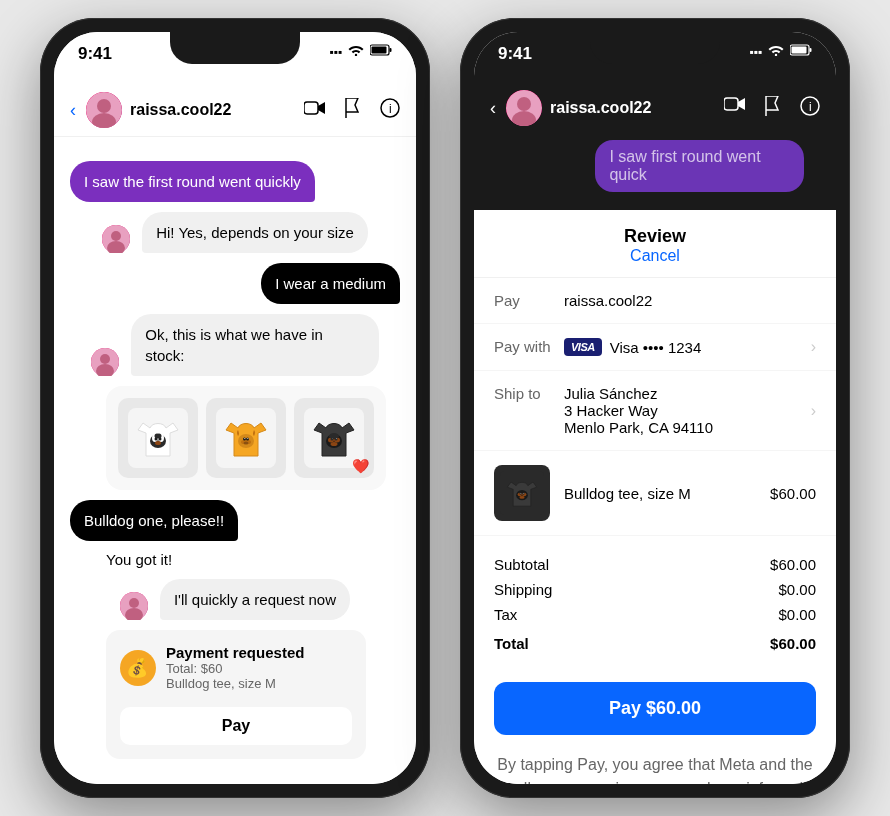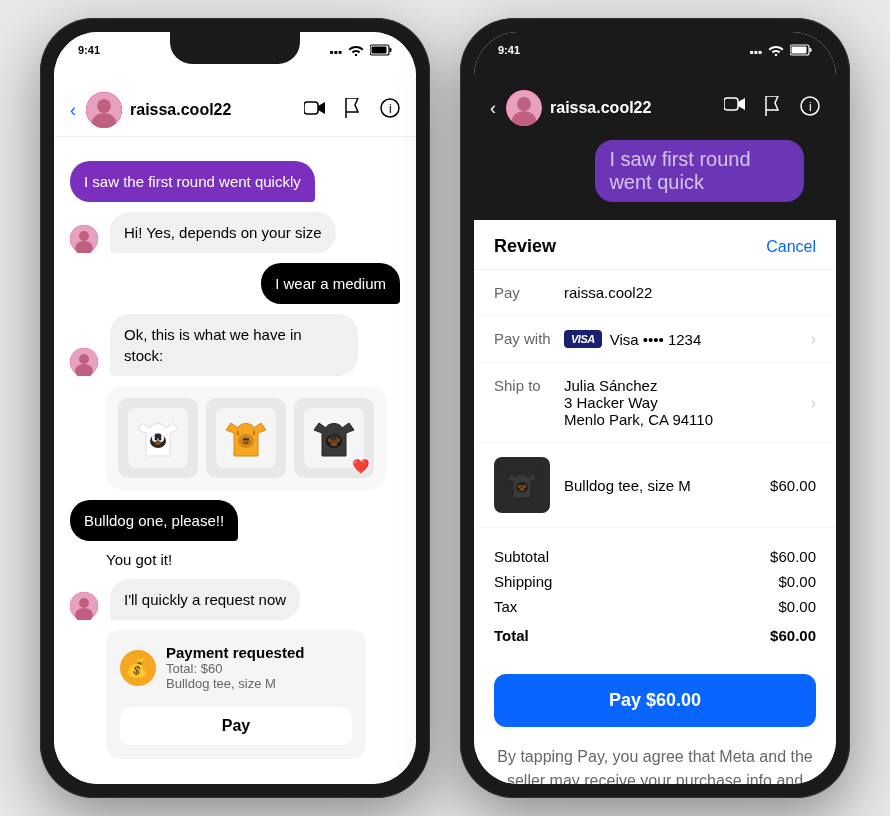--- a/index.html
+++ b/index.html
@@ -57,21 +57,21 @@
       position: absolute;
       top: 0;
       left: 50%;
       transform: translateX(-50%);
       width: 130px;
       height: 32px;
       background: #1a1a1a;
       border-radius: 0 0 22px 22px;
     }
     .status-time {
-      font-size: 11px;
+      font-size: 17px;
       font-weight: 600;
       color: #000;
       z-index: 1;
     }
     .status-icons {
       display: flex;
       gap: 6px;
       align-items: center;
       z-index: 1;
     }
@@ -148,20 +148,21 @@
       color: #fff;
       border-bottom-right-radius: 4px;
     }
     .msg-sent.blue {
       background: #000000;
     }
     .msg-received-row {
       display: flex;
       align-items: flex-end;
       gap: 12px;
+      justify-content: center;
     }
     .msg-recv-avatar {
       width: 28px;
       height: 28px;
       border-radius: 50%;
       background: linear-gradient(135deg, #f06, #a06);
       flex-shrink: 0;
       display: flex;
       align-items: center;
       justify-content: center;
@@ -325,37 +326,38 @@
       display: flex;
       justify-content: flex-end;
       padding: 8px 16px;
       background: #1a1a1a;
     }
     .preview-msg-bubble {
       background: #6b35b5;
       color: rgba(255,255,255,0.7);
       padding: 8px 14px;
       border-radius: 18px;
-      font-size: 20px;
+      font-size: 16px;
       max-width: 70%;
     }
 
     
     .review-panel {
       background: #fff;
       flex: 1;
       display: flex;
       flex-direction: column;
     }
     .review-title-row {
       display: flex;
       justify-content: space-between;
       align-items: center;
       padding: 16px 20px 12px;
       border-bottom: 1px solid #f0f0f0;
+      flex-direction: column;
     }
     .review-title {
       font-size: 18px;
       font-weight: 700;
       color: #000;
     }
     .cancel-btn {
       font-size: 16px;
       color: #0866ff;
       cursor: pointer;

